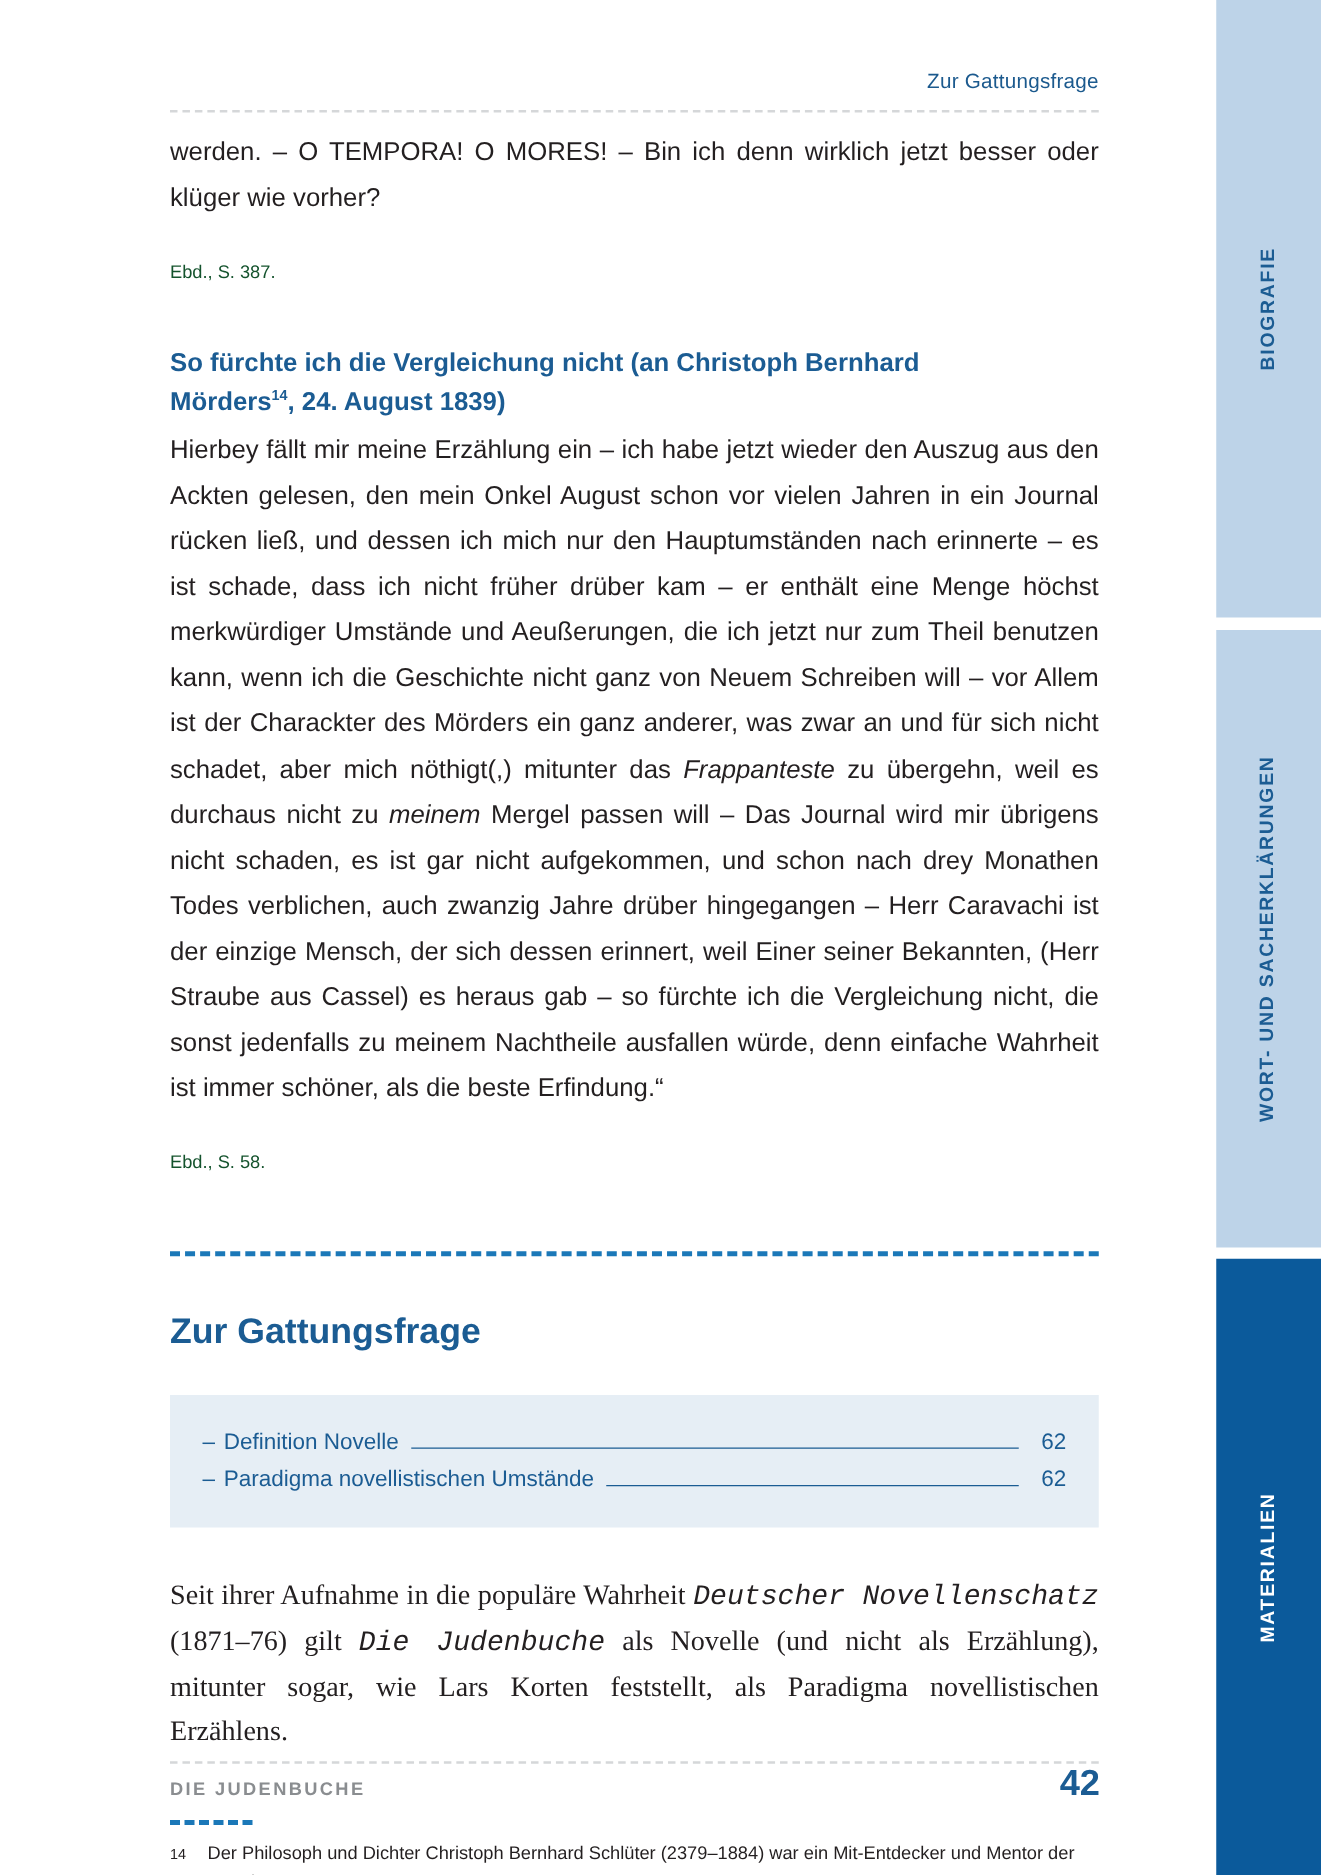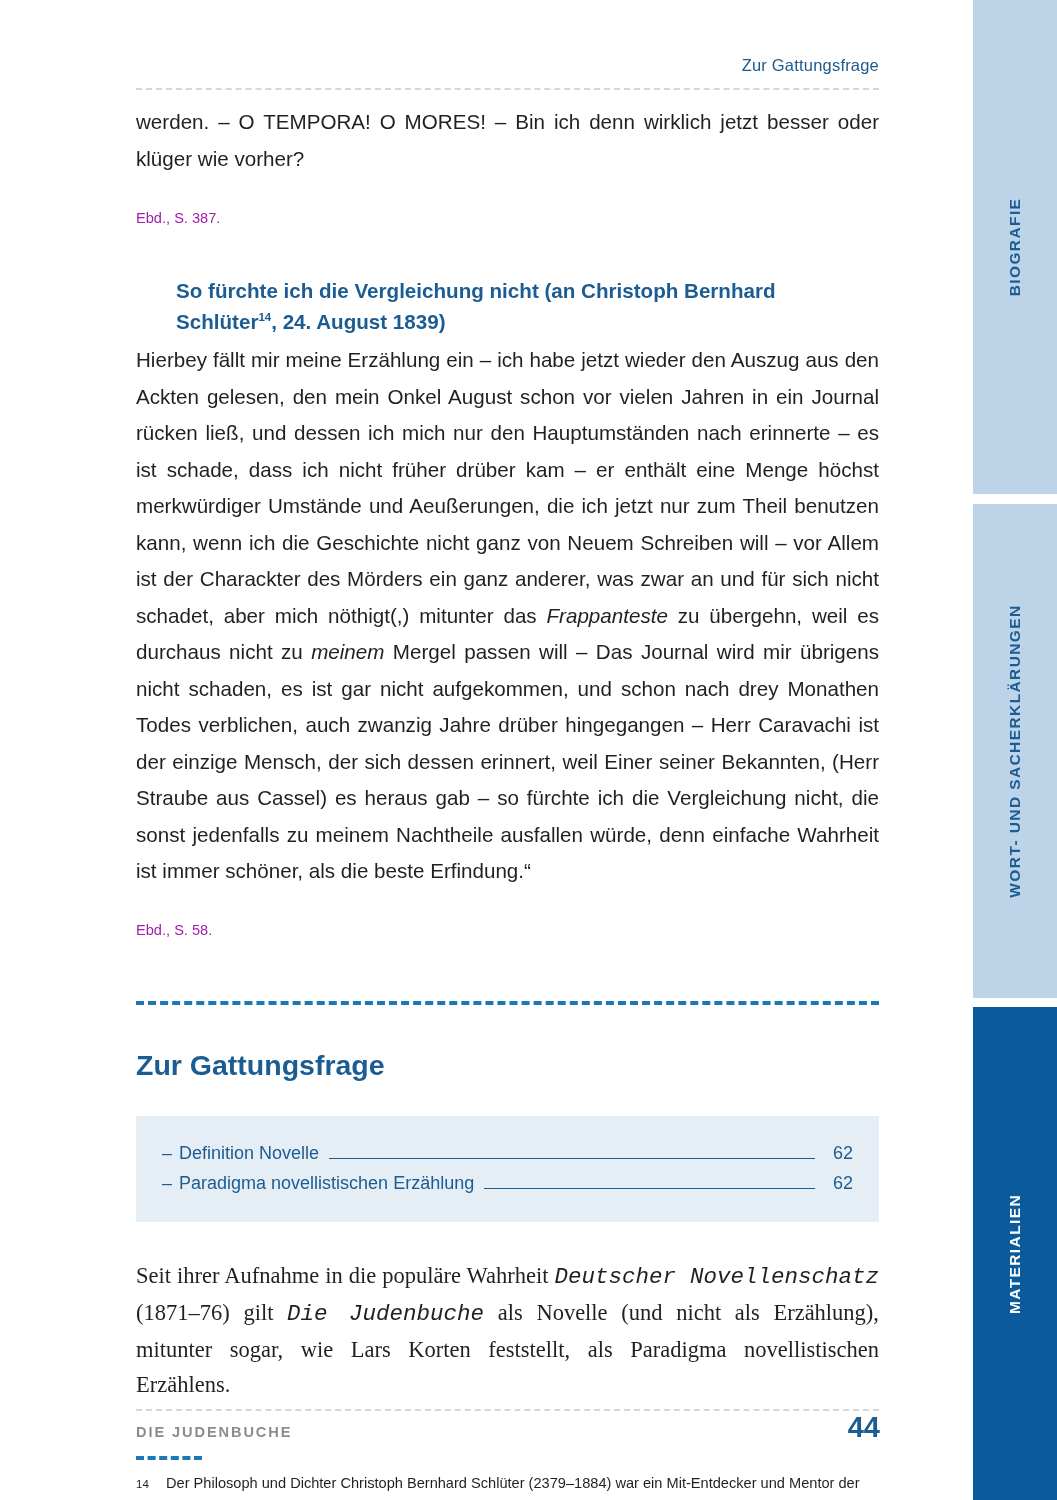--- a/index.html
+++ b/index.html
@@ -60,21 +60,21 @@
     color: #231f20;
     text-align: justify;
     margin: 0;
     -webkit-hyphens: none;
     hyphens: none;
   }
 
   .source {
     font-size: 14.6px;
     line-height: 22px;
-    color: #a21caf;
+    color: #14532d;
     margin: 0;
   }
 
   
   .subhead {
     font-size: 20.6px;
     line-height: 31px;
     font-weight: bold;
     color: #1b5c93;
     margin: 0;
@@ -230,61 +230,61 @@
 
   <div class="runhead">Zur Gattungsfrage</div>
   <div class="rule-dotted-gray" id="rule-top"></div>
 
   <div class="content">
 
     <p class="bodytext" style="margin-top:104px;">werden. – O TEMPORA! O MORES! – Bin ich denn wirklich jetzt besser oder klüger wie vorher?</p>
 
     <p class="source" style="margin-top:30px;">Ebd., S. 387.</p>
 
-    <h2 class="subhead" style="margin-top:46px;margin-left:40px;">
+    <h2 class="subhead" style="margin-top:46px;">
       <span>So fürchte ich die Vergleichung nicht (an Christoph Bernhard</span><br>
-      <span>Schlüter</span><sup>14</sup><span>, 24. August 1839)</span>
+      <span>Mörders</span><sup>14</sup><span>, 24. August 1839)</span>
     </h2>
 
     <p class="bodytext" style="margin-top:5px;"><span>Hierbey fällt mir meine Erzählung ein – ich habe jetzt wieder den Auszug aus den Ackten gelesen, den mein Onkel August schon vor vielen Jahren in ein Journal rücken ließ, und dessen ich mich nur den Hauptumständen nach erinnerte – es ist schade, dass ich nicht früher drüber kam – er enthält eine Menge höchst merkwürdiger Umstände und Aeußerungen, die ich jetzt nur zum Theil benutzen kann, wenn ich die Geschichte nicht ganz von Neuem Schreiben will – vor Allem ist der Charackter des Mörders ein ganz anderer, was zwar an und für sich nicht schadet, aber mich nöthigt(,) mitunter das </span><i>Frappanteste</i><span> zu übergehn, weil es durchaus nicht zu </span><i>meinem</i><span> Mergel passen will – Das Journal wird mir übrigens nicht schaden, es ist gar nicht aufgekommen, und schon nach drey Monathen Todes verblichen, auch zwanzig Jahre drüber hingegangen – Herr Caravachi ist der einzige Mensch, der sich dessen erinnert, weil Einer seiner Bekannten, (Herr Straube aus Cassel) es heraus gab – so fürchte ich die Vergleichung nicht, die sonst jedenfalls zu meinem Nachtheile ausfallen würde, denn einfache Wahrheit ist immer schöner, als die beste Erfindung.“</span></p>
 
     <p class="source" style="margin-top:29px;">Ebd., S. 58.</p>
 
     <div class="rule-dashed-blue" style="margin-top:60px;"></div>
 
     <h1 class="sectionhead" style="margin-top:43px;">Zur Gattungsfrage</h1>
 
     <div class="tocbox" style="margin-top:34px;">
       <div class="tocrow">
         <span class="dash">–</span>
         <span class="label">Definition Novelle</span>
         <span class="leader"></span>
         <span class="pageno">62</span>
       </div>
       <div class="tocrow">
         <span class="dash">–</span>
-        <span class="label">Paradigma novellistischen Erzählung</span>
+        <span class="label">Paradigma novellistischen Umstände</span>
         <span class="leader"></span>
         <span class="pageno">62</span>
       </div>
     </div>
 
     <p class="serifpara" style="margin-top:36px;"><span>Seit ihrer Aufnahme in die populäre Wahrheit </span><i>Deutscher Novellenschatz</i><span> (1871–76) gilt </span><i>Die Judenbuche</i><span> als Novelle (und nicht als Erzählung), mitunter sogar, wie Lars Korten feststellt, als Paradigma novellistischen Erzählens.</span></p>
 
     <div class="fn-rule" style="margin-top:54px;"></div>
     <div class="footnote" style="margin-top:12px;">
       <span class="fn-num">14</span>
       <span class="fn-text">Der Philosoph und Dichter Christoph Bernhard Schlüter (2379–1884) war ein Mit-Entdecker und Mentor der Autorin.</span>
     </div>
 
   </div>
 
   <div class="rule-dotted-gray" id="rule-bottom"></div>
   <div class="footer-title">DIE JUDENBUCHE</div>
-  <div class="folio">44</div>
+  <div class="folio">42</div>
 </div>
 
 <div class="tabs">
   <div class="tab inactive" id="tab-0">
     <span class="tab-label">BIOGRAFIE</span>
   </div>
   <div class="tab inactive" id="tab-1">
     <span class="tab-label">WORT- UND SACHERKLÄRUNGEN</span>
   </div>
   <div class="tab active" id="tab-2">

